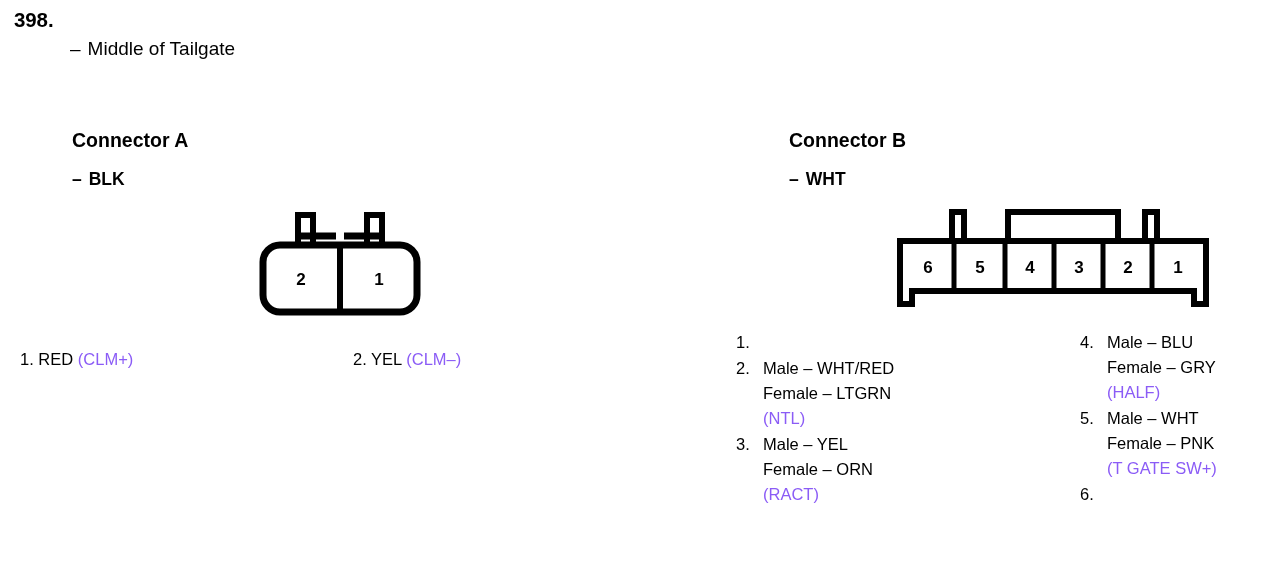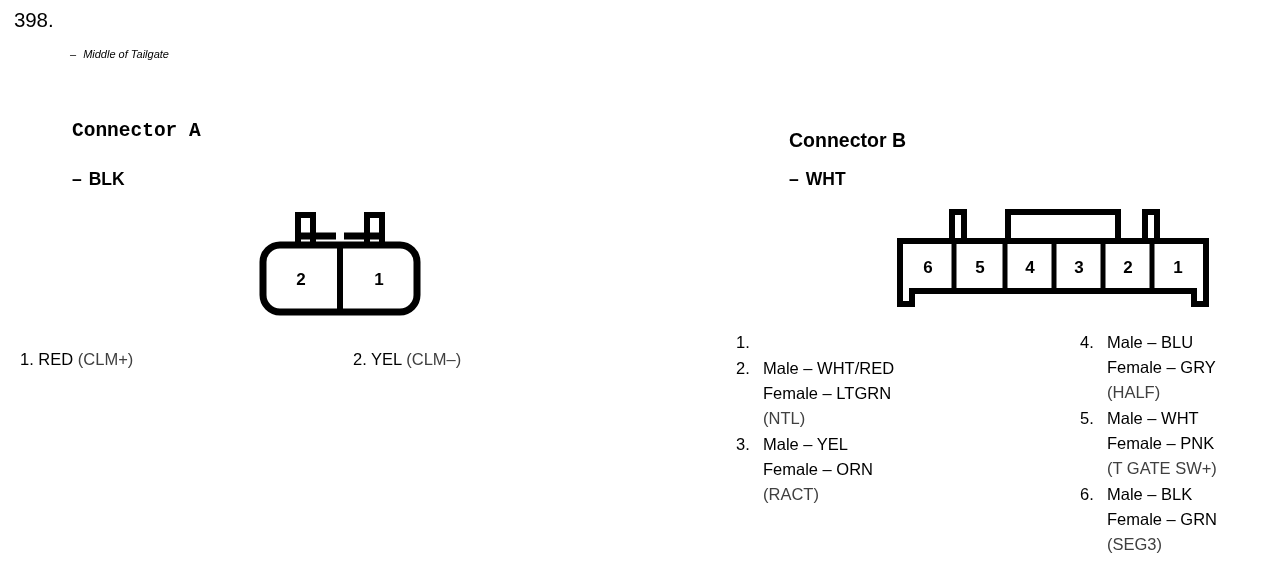--- a/index.html
+++ b/index.html
@@ -15,32 +15,31 @@
     color: #000000;
     overflow: hidden;
   }
   .abs { position: absolute; }
 
   
   #header-block { left: 14px; top: 8px; width: 1000px; }
   #unit-title-row {
     display: flex;
     align-items: baseline;
-    font-weight: normal;
+    font-weight: bold;
     font-size: 20.5px;
     letter-spacing: -0.1px;
   }
   #unit-number { width: 56px; flex: none; }
   #unit-name { white-space: nowrap; }
   .loc-line {
-    font-size: 11px;
+    font-size: 19px;
     margin-left: 56px;
-    margin-top: 16px;
+    margin-top: 6px;
     white-space: nowrap;
-    font-style: italic;
   }
   .loc-dash { margin-right: 7px; }
 
   
   .conn-heading {
     font-weight: bold;
     font-size: 19.5px;
     white-space: nowrap;
   }
   .conn-color {
@@ -50,21 +49,21 @@
     font-weight: bold;
   }
   .conn-color .loc-dash { margin-right: 7px; }
 
   
   .pin-list { font-size: 16.5px; line-height: 25px; }
   .pin-item { display: flex; margin-bottom: 1px; }
   .pin-num { width: 27px; flex: none; }
   .pin-lines { }
   .pin-line { white-space: nowrap; }
-  .sig { color: #404040; text-align: right; }
+  .sig { color: #8b5cf6; text-align: right; }
 
   
   .pin-inline { position: absolute; font-size: 16.5px; white-space: nowrap; }
 
   
   .conn-svg { display: block; }
   .cav-num {
     font-family: "Liberation Sans", sans-serif;
     font-size: 17px;
     font-weight: bold;
@@ -77,21 +76,21 @@
 
 <div class="abs" id="header-block">
   <div id="unit-title-row">
     <span id="unit-number">398.</span>
   </div>
   <div class="loc-line">
     <span class="loc-dash">–</span><span>Middle of Tailgate</span>
   </div>
 </div>
 
-<div class="abs conn-heading" style="left:72px; top:120px;font-family:Liberation Mono, monospace;">Connector A</div>
+<div class="abs conn-heading" style="left:72px; top:129px;">Connector A</div>
 <div class="abs conn-color" style="left:72px; top:161px;">
   <span class="loc-dash">–</span><span>BLK</span>
 </div>
 
 <div class="abs" style="left:258px; top:207px;">
   <svg class="conn-svg" width="164" height="110" viewBox="0 0 164 110" xmlns="http://www.w3.org/2000/svg">
 
     <g fill="none" stroke="#000" stroke-width="6">
       <path d="M40,38 L40,8 L55,8 L55,38"></path>
       <path d="M109,38 L109,8 L124,8 L124,38"></path>
@@ -189,19 +188,14 @@
   <div class="pin-item">
     <span class="pin-num">5.</span>
     <span class="pin-lines">
       <span class="pin-line">Male – WHT</span><br>
       <span class="pin-line">Female – PNK</span><br>
       <span class="pin-line sig">(T GATE SW+)</span>
     </span>
   </div>
   <div class="pin-item">
     <span class="pin-num">6.</span>
-    <span class="pin-lines">
-      <span class="pin-line">Male – BLK</span><br>
-      <span class="pin-line">Female – GRN</span><br>
-      <span class="pin-line sig">(SEG3)</span>
-    </span>
   </div>
 </div>
 
 </body></html>

